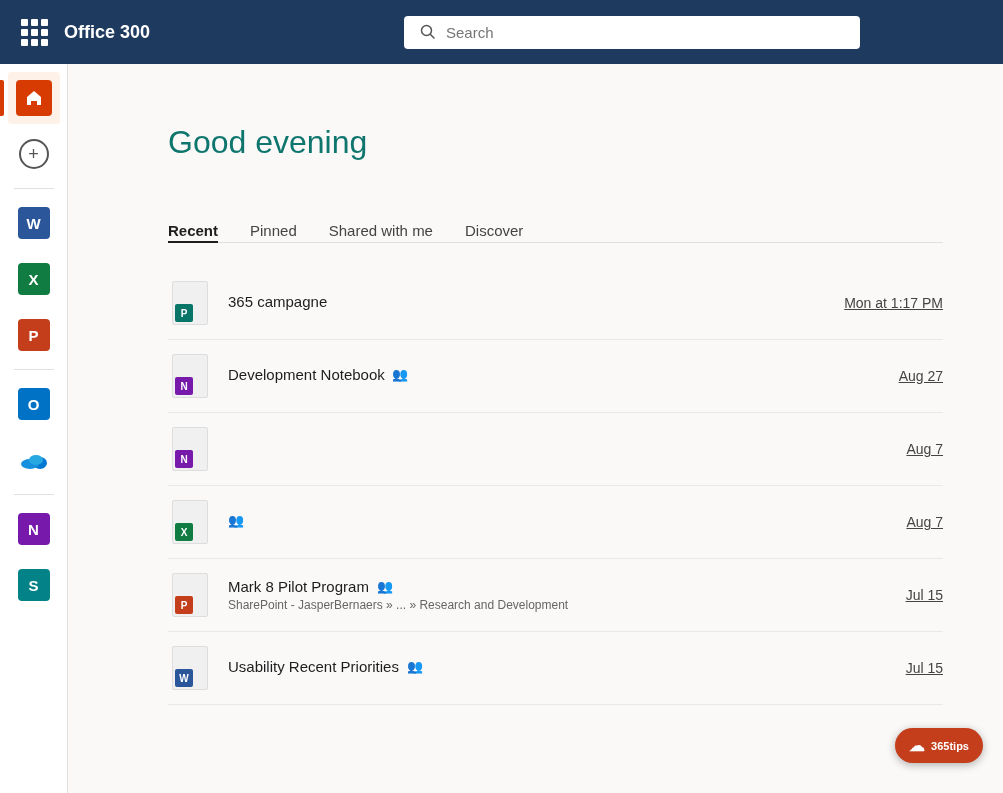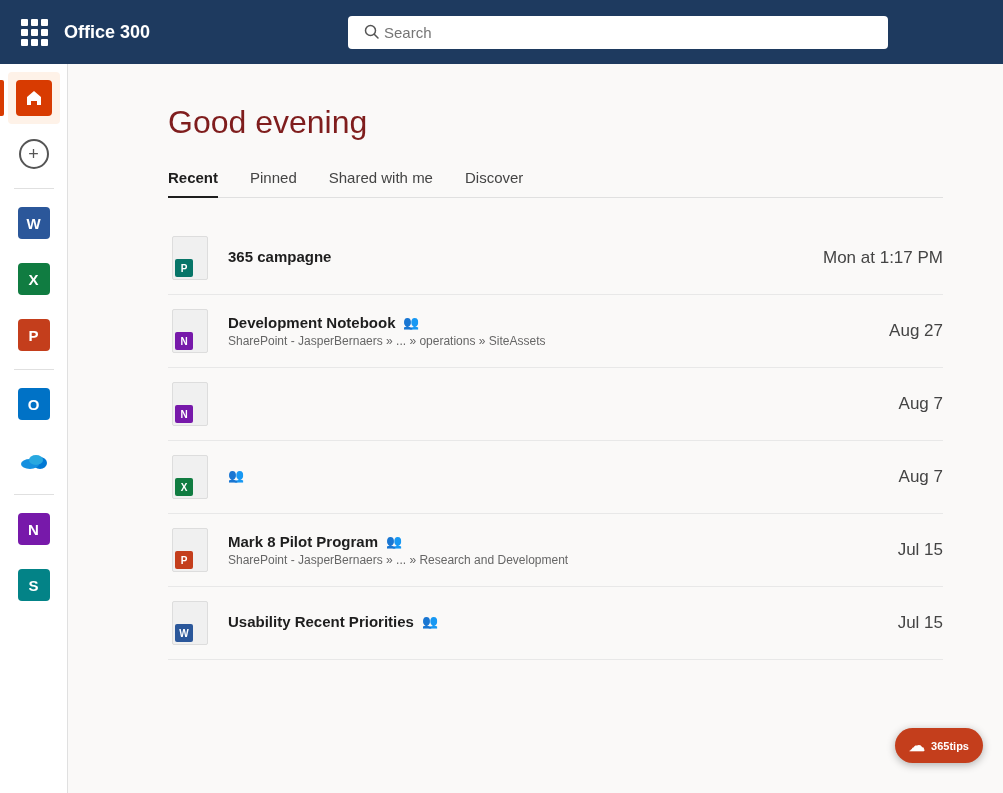--- a/index.html
+++ b/index.html
@@ -35,22 +35,22 @@
       font-size: 18px;
       font-weight: 600;
       margin-right: auto;
     }
     .search-bar {
       display: flex;
       align-items: center;
       background: white;
       border-radius: 4px;
       padding: 8px 16px;
-      width: 540px;
-      gap: 4px;
+      width: 456px;
+      gap: 10px;
       margin: 0 auto;
     }
     .search-bar input {
       border: none;
       outline: none;
       font-size: 15px;
       color: #333;
       width: 100%;
       background: transparent;
     }
@@ -111,38 +111,40 @@
     .content {
       flex: 1;
       background: #faf9f8;
       overflow-y: auto;
       padding: 40px 60px 40px 100px;
     }
 
     .greeting {
       font-size: 32px;
       font-weight: 300;
-      color: #7f1d1d;
+      color: #0f766e;
       margin-bottom: 28px;
+      margin-top: 20px;
     }
 
     
     .tabs {
       display: flex;
       gap: 32px;
       border-bottom: 1px solid #e0e0e0;
       margin-bottom: 24px;
     }
     .tab {
       font-size: 15px;
       color: #444;
-      padding-bottom: 10px;
+      padding-bottom: 2px;
       cursor: pointer;
       border-bottom: 2px solid transparent;
       margin-bottom: -1px;
+      margin-top: 33px;
     }
     .tab.active {
       color: #1e1e1e;
       font-weight: 600;
       border-bottom: 2px solid #1e1e1e;
     }
 
     
     .file-list { display: flex; flex-direction: column; }
     .file-row {
@@ -158,32 +160,33 @@
       flex-shrink: 0;
       display: flex;
       align-items: center;
       justify-content: center;
     }
     .file-info { flex: 1; min-width: 0; }
     .file-name-row { display: flex; align-items: center; gap: 8px; margin-bottom: 3px; }
     .file-name {
       font-size: 15px;
       color: #1e1e1e;
-      font-weight: 700;
+      font-weight: 400;
     }
     .file-path {
       font-size: 12px;
       color: #666;
     }
     .file-date {
-      font-size: 17px;
+      font-size: 14px;
       color: #444;
       flex-shrink: 0;
       text-align: right;
       min-width: 120px;
+      text-decoration: underline;
     }
     .shared-icon {
       font-size: 13px;
       color: #555;
     }
 
     
     .app-icon-word {
       width: 32px; height: 32px;
       background: #2b579a;
@@ -377,21 +380,20 @@
         <div class="file-icon">
           <div style="width:36px;height:44px;background:#f0f0f0;border-radius:2px;border:1px solid #ddd;display:flex;align-items:flex-end;justify-content:flex-start;padding:2px;">
             <div style="width:18px;height:18px;background:#7719aa;border-radius:2px;display:flex;align-items:center;justify-content:center;color:white;font-size:10px;font-weight:700;">N</div>
           </div>
         </div>
         <div class="file-info">
           <div class="file-name-row">
             <span class="file-name">Development Notebook</span>
             <span class="shared-icon">👥</span>
           </div>
-          <div class="file-path">SharePoint - JasperBernaers » ... » operations » SiteAssets</div>
         </div>
         <div class="file-date">Aug 27</div>
       </div>
 
       <div class="file-row">
         <div class="file-icon">
           <div style="width:36px;height:44px;background:#f0f0f0;border-radius:2px;border:1px solid #ddd;display:flex;align-items:flex-end;justify-content:flex-start;padding:2px;">
             <div style="width:18px;height:18px;background:#7719aa;border-radius:2px;display:flex;align-items:center;justify-content:center;color:white;font-size:10px;font-weight:700;">N</div>
           </div>
         </div>

